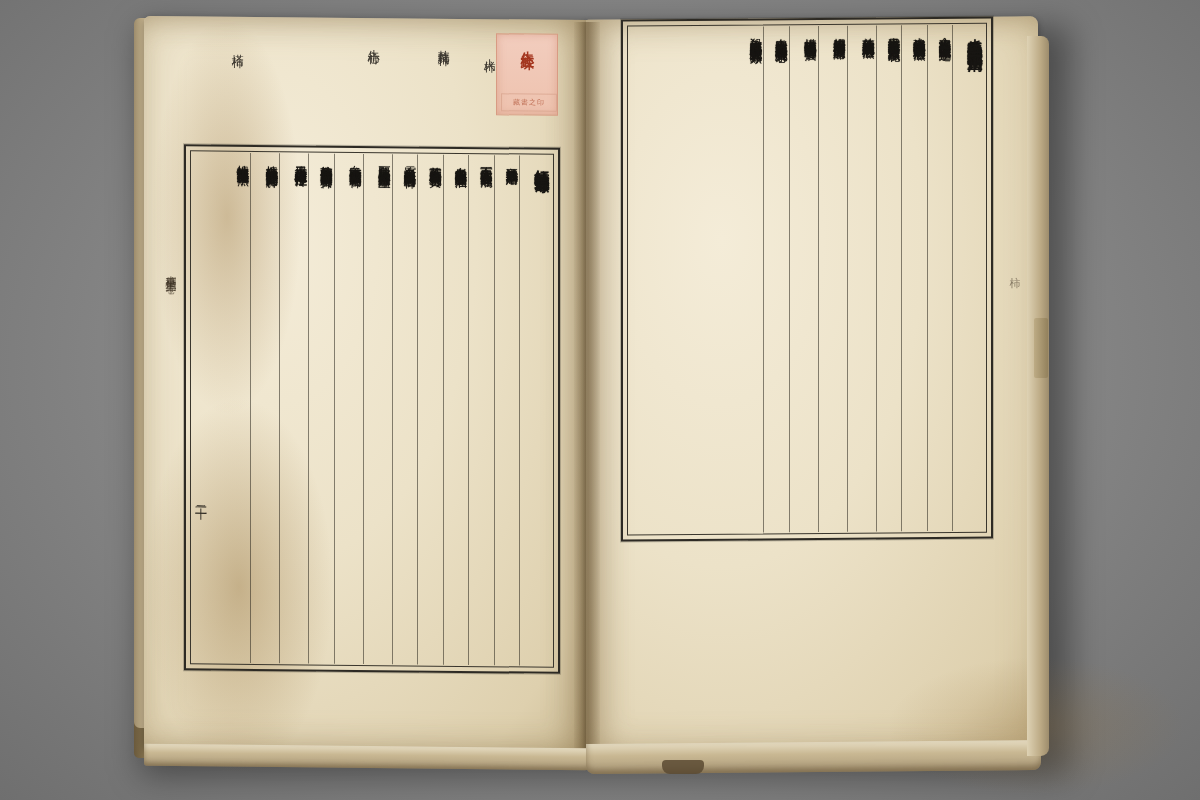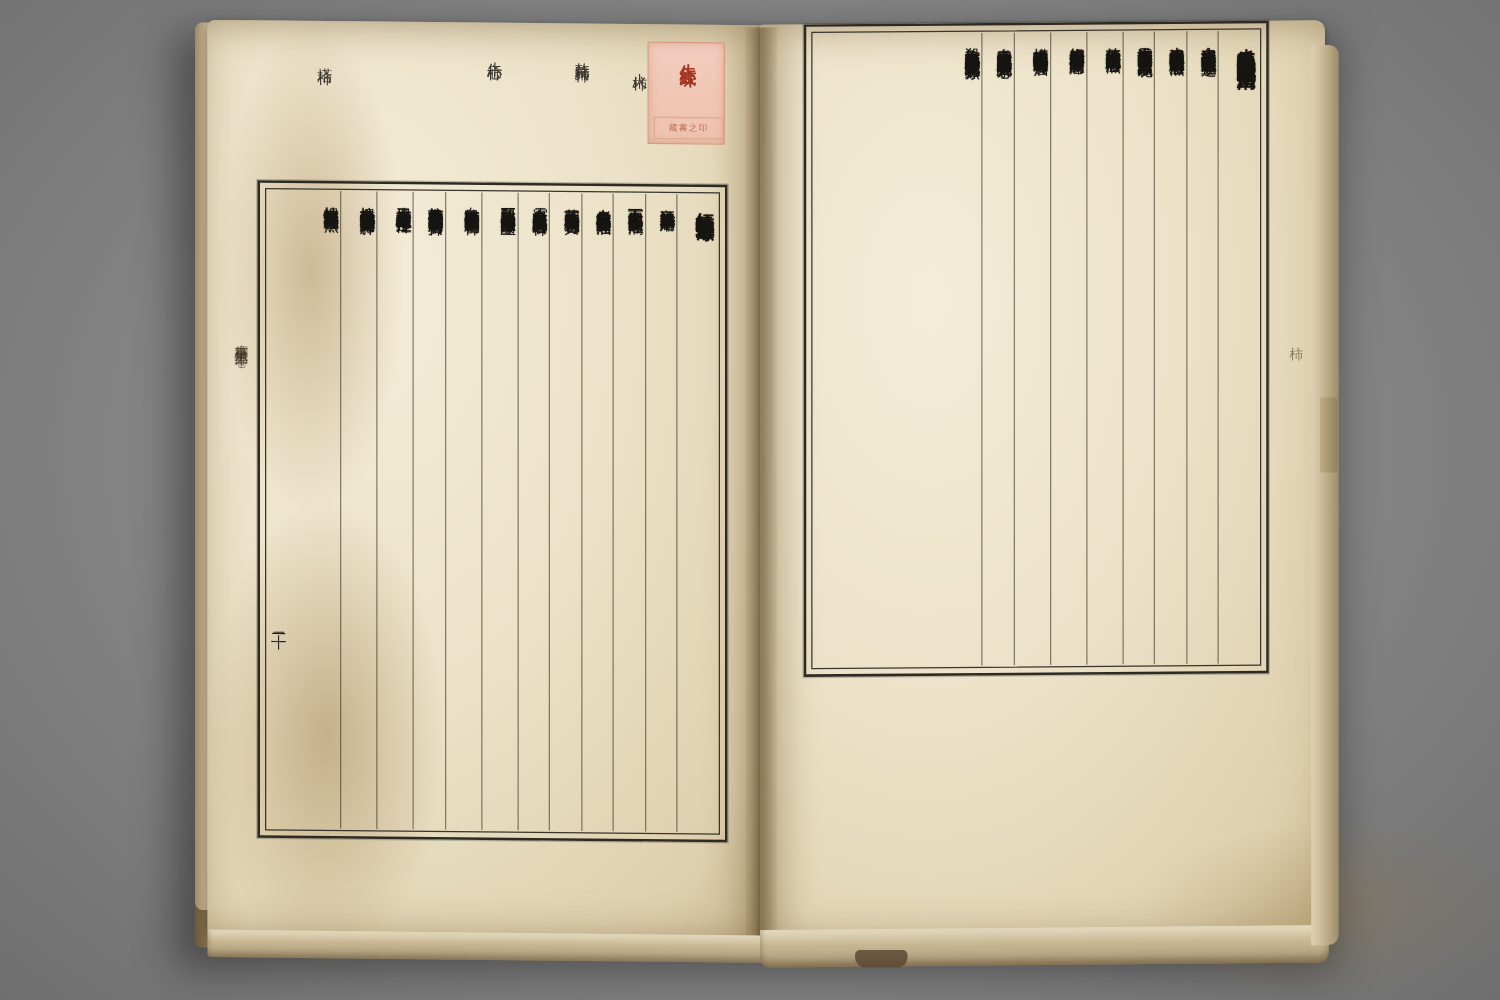--- a/index.html
+++ b/index.html
@@ -16,21 +16,21 @@
   .scene {
     position: relative;
     width: 1200px;
     height: 800px;
     background: radial-gradient(ellipse at 50% 45%, #8f8f8f 0%, #858585 55%, #6f6f6f 100%);
   }
 
   
   .book {
     position: absolute;
-    left: 156px;
+    left: 134px;
     top: 18px;
     width: 910px;
     height: 760px;
   }
   .book-shadow {
     position: absolute;
     left: 140px;
     top: 26px;
     width: 930px;
     height: 750px;

